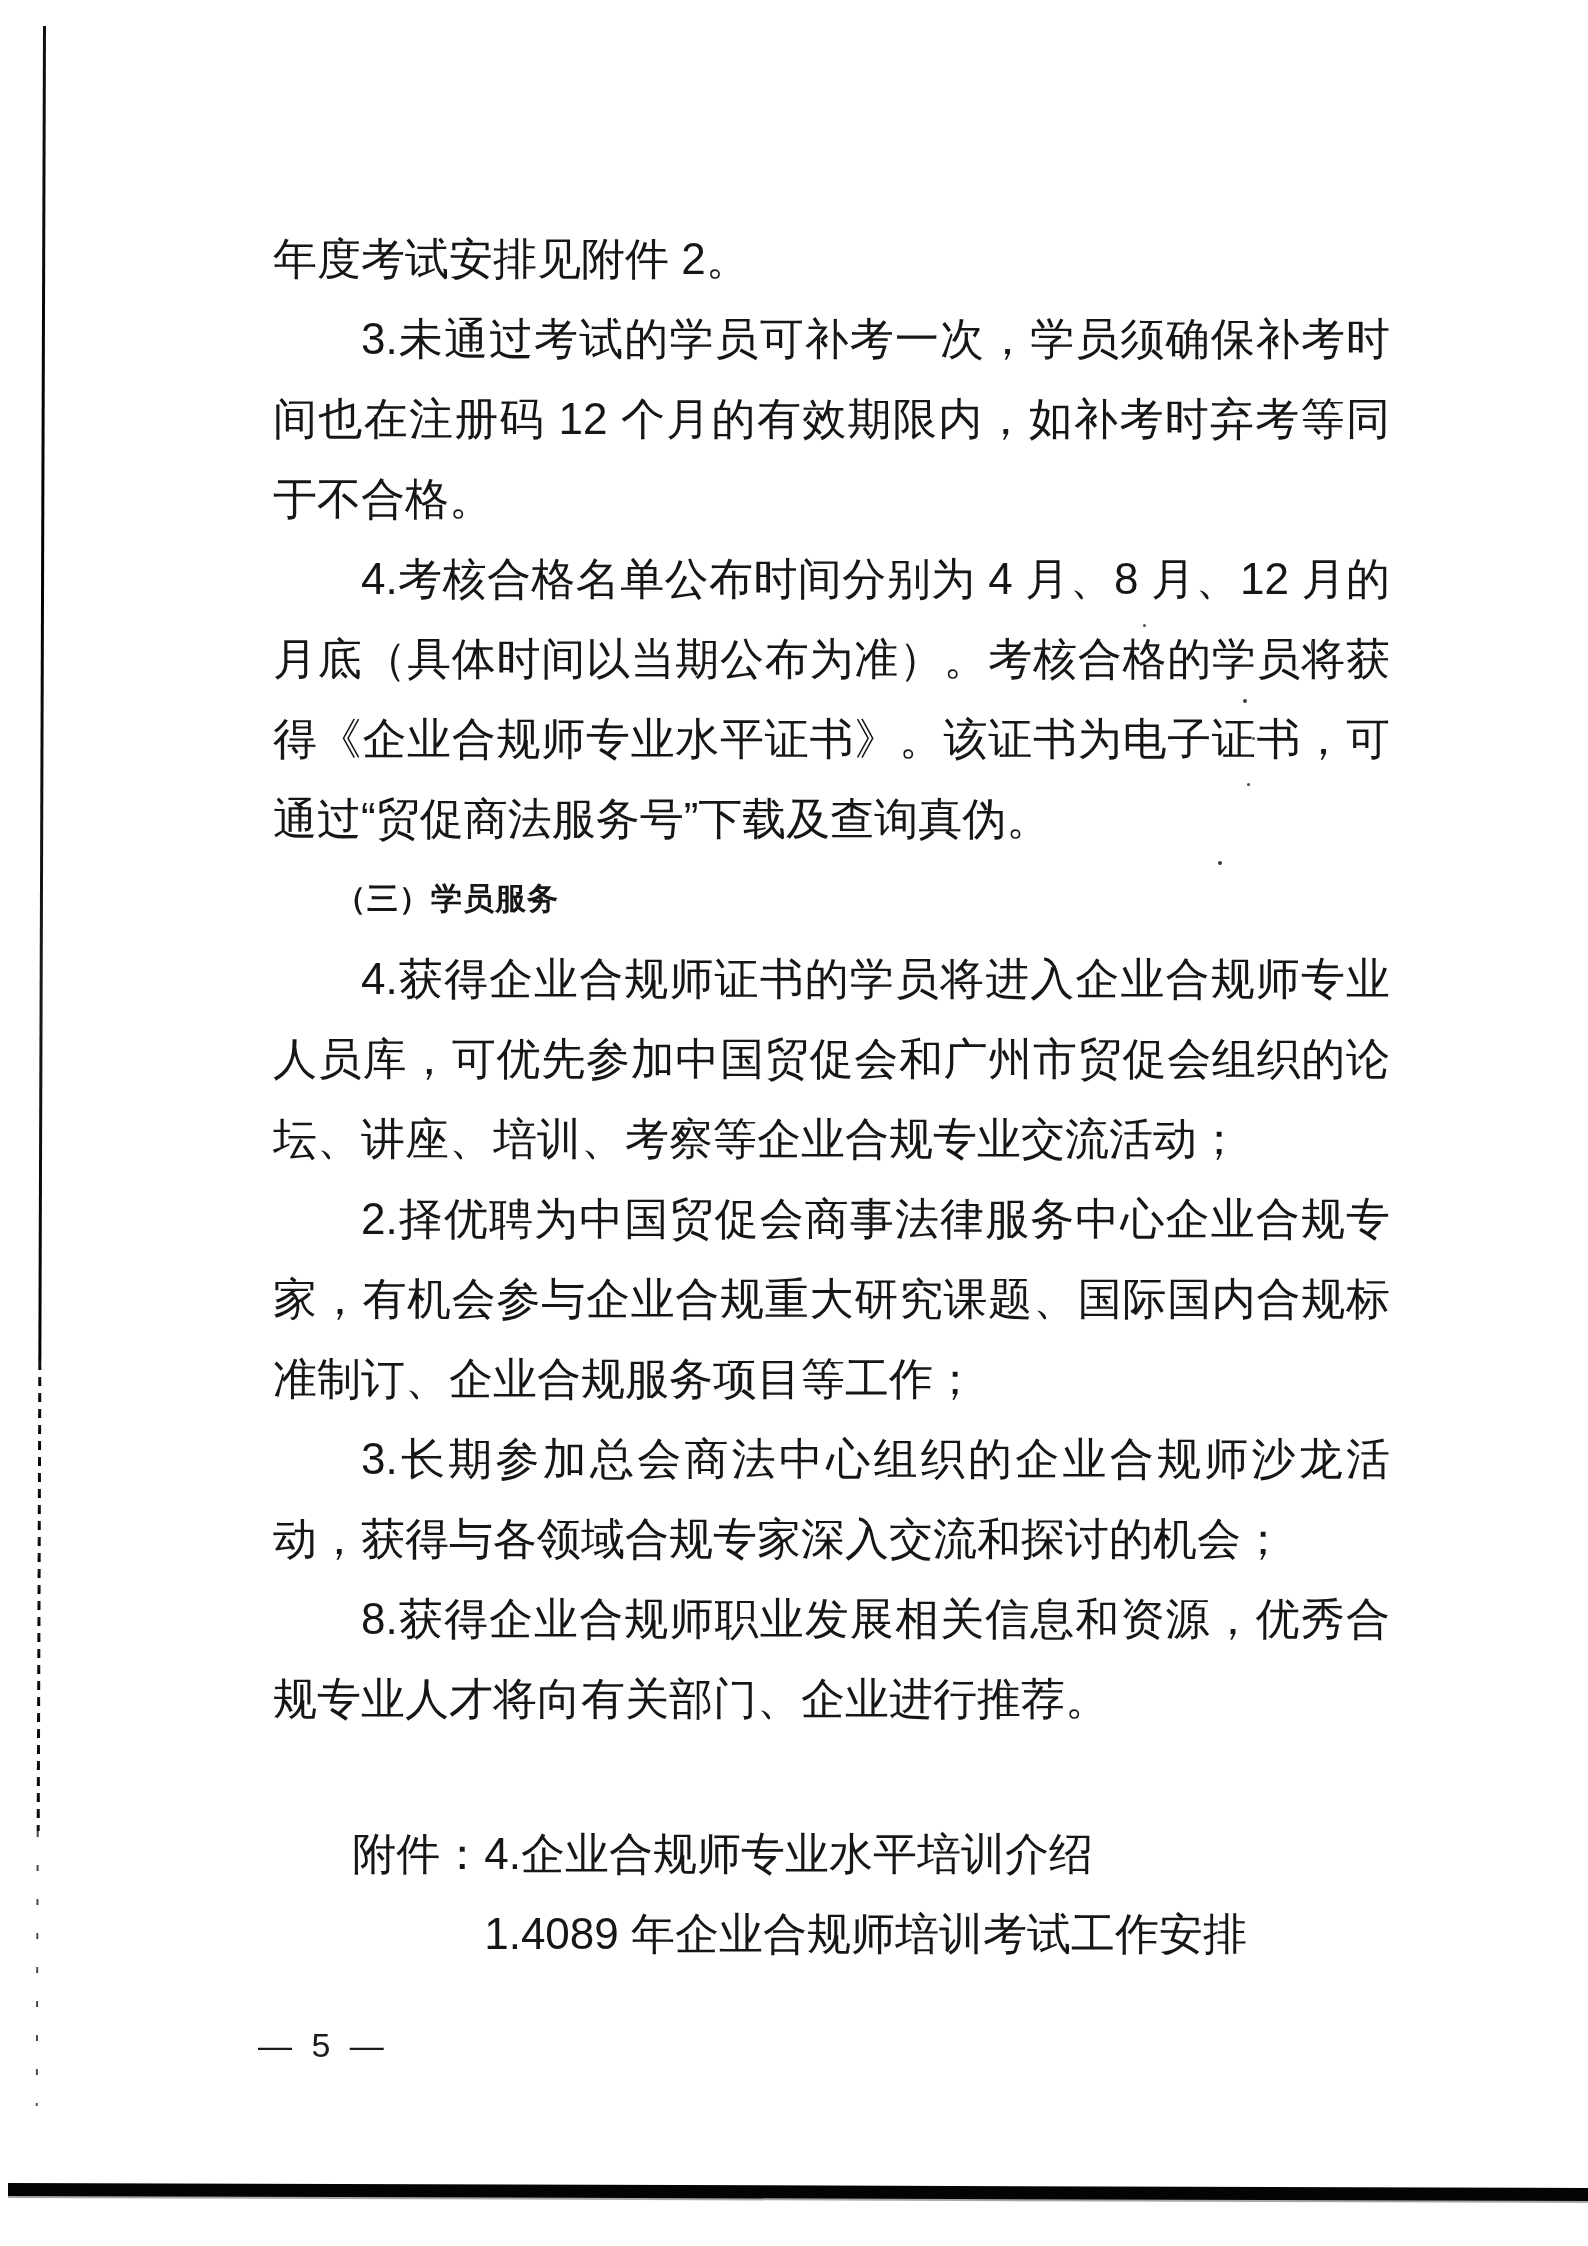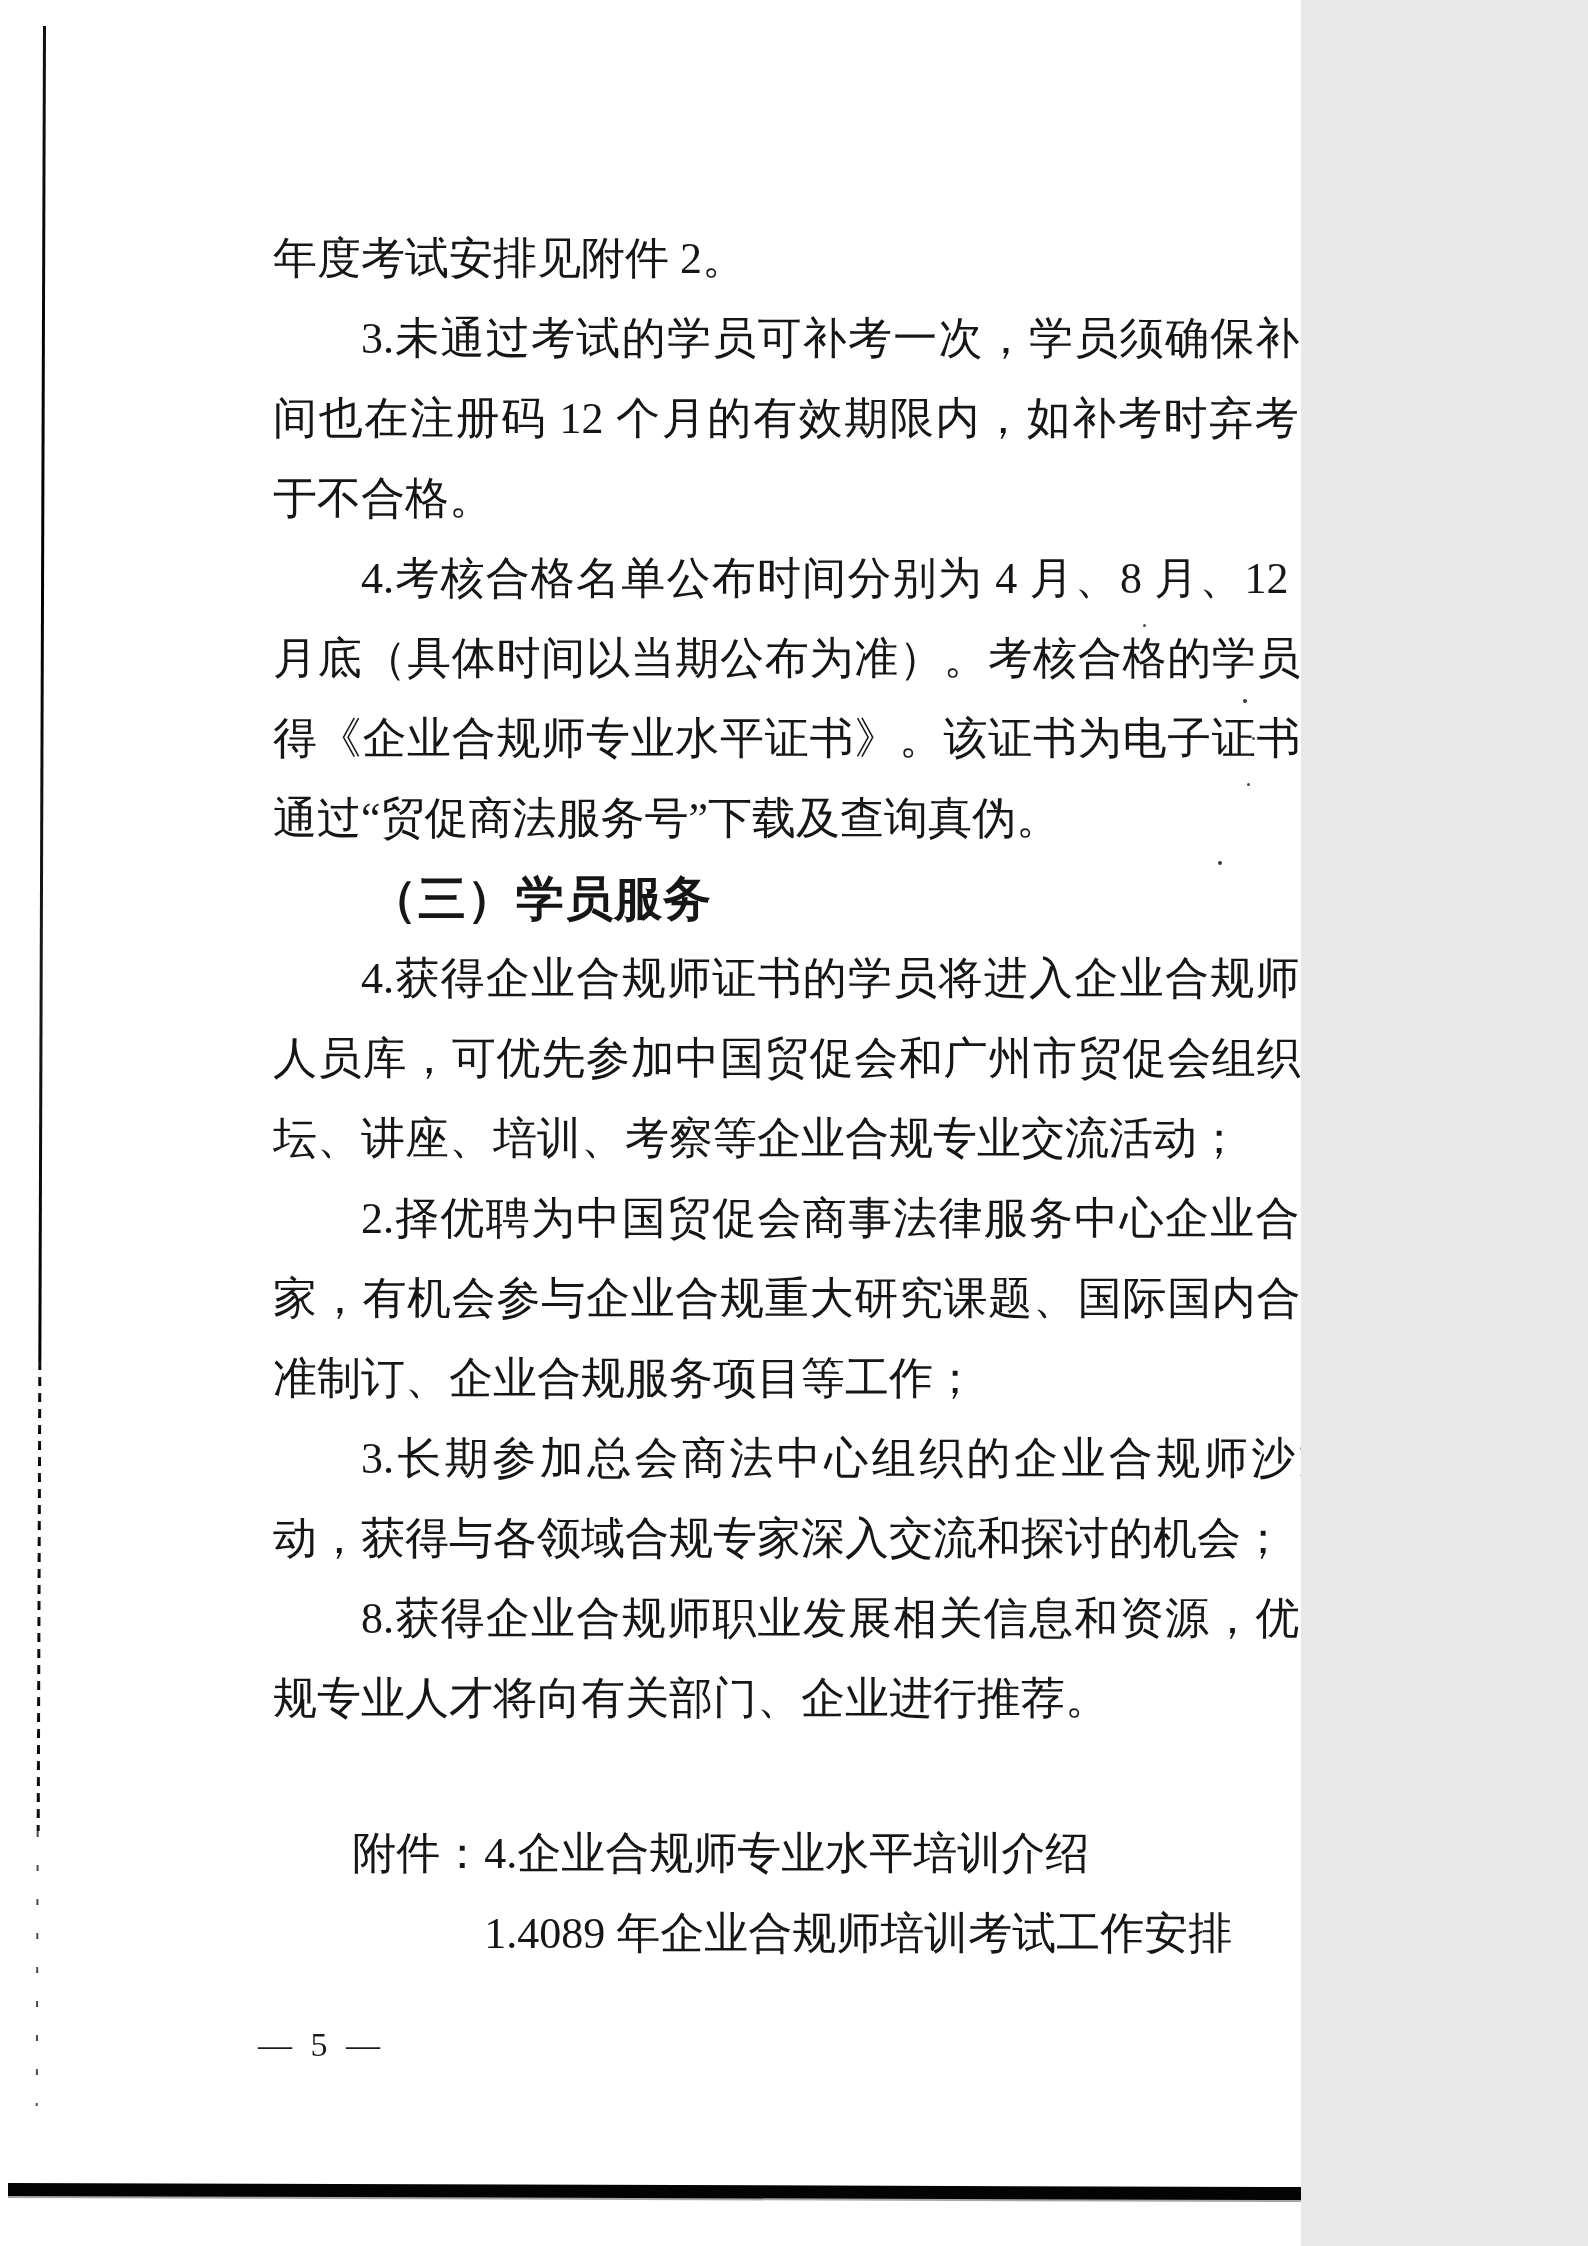--- a/index.html
+++ b/index.html
@@ -1,35 +1,35 @@
 <!DOCTYPE html>
 <html lang="zh"><head>
 <meta charset="utf-8">
 <style>
   html,body{margin:0;padding:0;background:#e8e8e8;}
   .page{
     position:relative;
-    width:1301px;height:2246px;
+    width:1588px;height:2246px;
     background:#ffffff;
     overflow:hidden;
-    font-family:Liberation Serif, serif;
+    font-family:Liberation Sans, sans-serif;
     color:#161616;
   }
   
   .content{
     position:absolute;
     left:273px;top:219px;width:1117px;
     font-size:44px;line-height:80px;
     text-align:justify;
   }
   .content p{margin:0;padding:0;}
   .para-indent{text-indent:2em;}
   .section-heading{
     margin:0;padding:0;
-    font-size:48px;line-height:80px;
+    font-size:31px;line-height:80px;
     font-weight:bold;
     text-indent:2em;
     letter-spacing:1px;
   }
   .attachments{margin-top:75px;}
   .att-line-1{margin-left:1.8em;}
   .att-line-2{margin-left:4.8em;}
   .page-number{
     position:absolute;
     left:258px;top:2024px;

